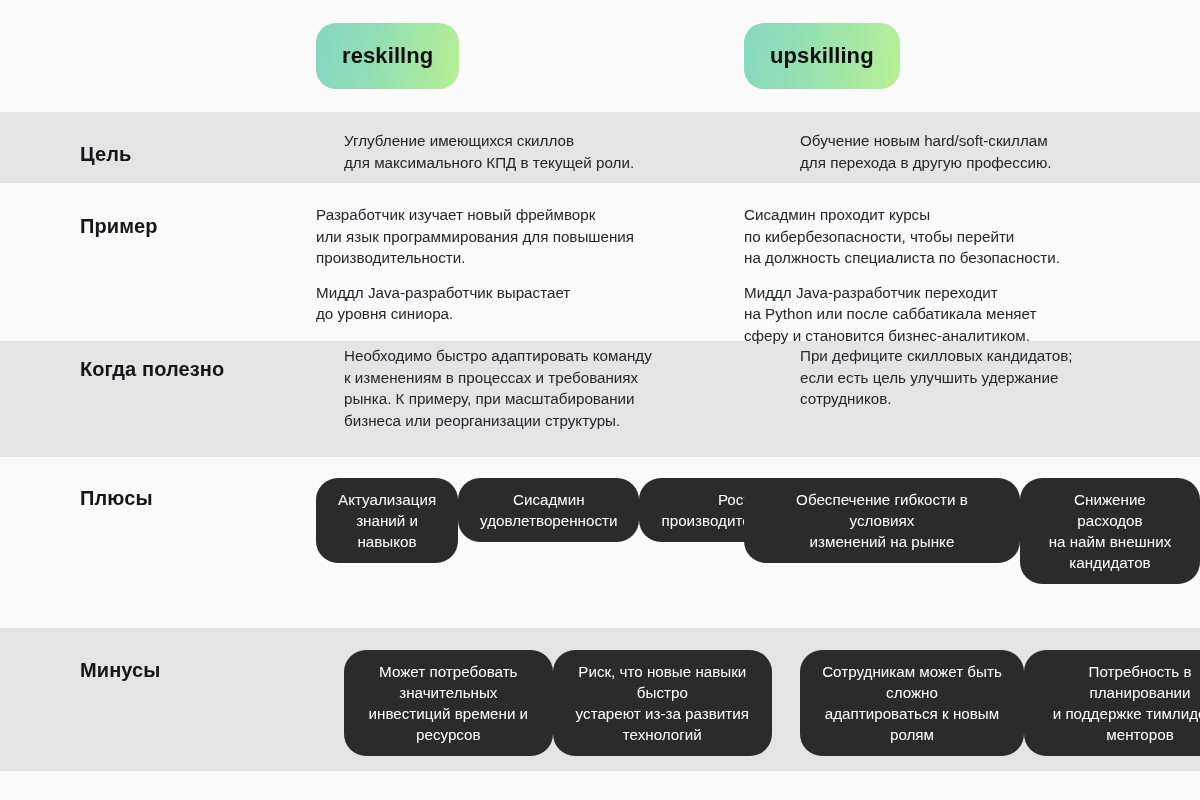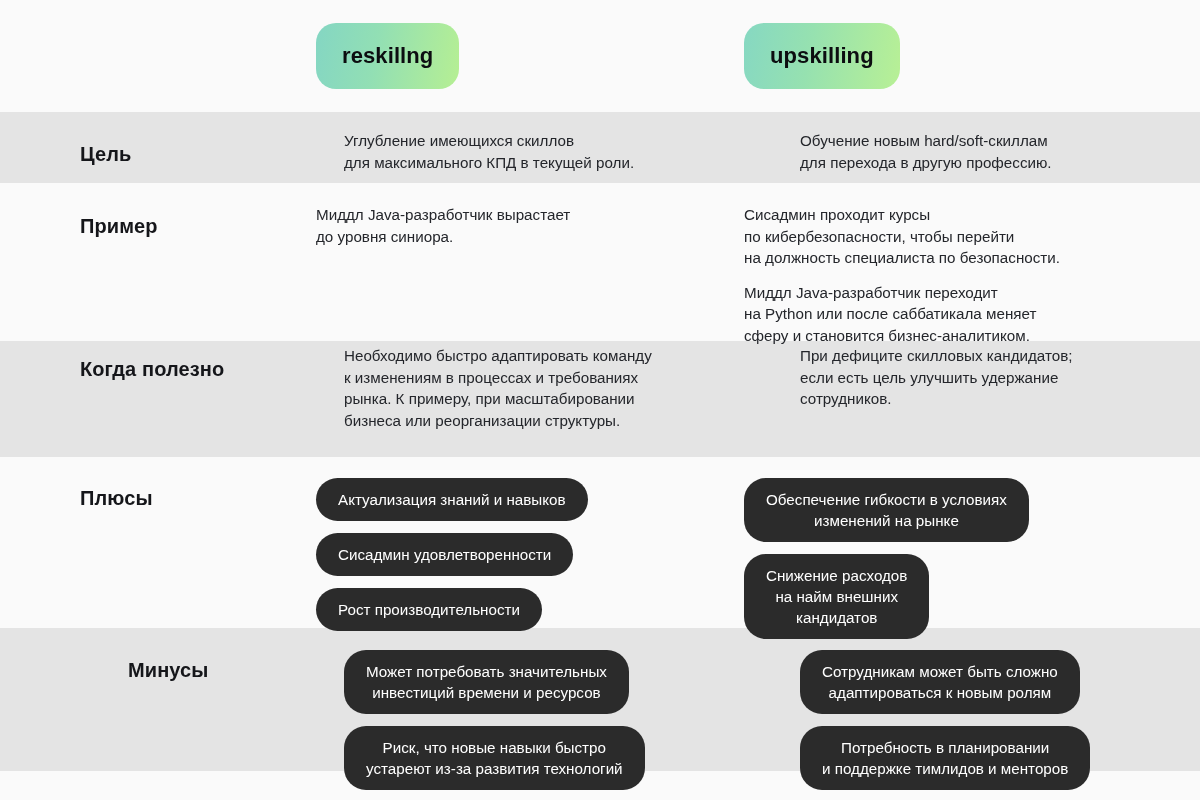--- a/index.html
+++ b/index.html
@@ -81,24 +81,24 @@
   .r-goal   { height: 71px;  padding-top: 18px; }
   .r-exam   { height: 158px; padding-top: 21px; }
   .r-when   { height: 116px; padding-top: 4px; }
   .r-plus   { height: 171px; padding-top: 21px; }
   .r-minus  { height: 143px; padding-top: 22px; }
 
   .r-goal  .row-label { padding-top: 12px; }
   .r-exam  .row-label { padding-top: 10px; }
   .r-when  .row-label { padding-top: 12px; }
   .r-plus  .row-label { padding-top: 8px; }
-  .r-minus .row-label { padding-top: 8px; margin-left: 48px; }
-
-  
-  .pill-stack { display: flex; flex-direction: column; align-items: flex-start; }
+  .r-minus .row-label { padding-top: 8px; }
+
+  
+  .pill-stack { display: flex; align-items: flex-start; }
 
   .pill {
     display: inline-block;
     background: #2b2b2b;
     color: #ffffff;
     border-radius: 22px;
     padding: 11px 22px;
     font-size: 15.2px;
     line-height: 21px;
     margin-bottom: 12px;
@@ -135,20 +135,23 @@
       <p style="white-space:pre-line">Обучение новым hard/soft-скиллам
 для перехода в другую профессию.</p>
     </div>
   </div>
 
   <div class="row plain r-exam">
     <div class="label-col">
       <div class="row-label">Пример</div>
     </div>
     <div class="col-a cell">
+      <p style="white-space:pre-line">Разработчик изучает новый фреймворк
+или язык программирования для повышения
+производительности.</p>
       <p style="white-space:pre-line">Миддл Java-разработчик вырастает
 до уровня синиора.</p>
     </div>
     <div class="col-b cell">
       <p style="white-space:pre-line">Сисадмин проходит курсы
 по кибербезопасности, чтобы перейти
 на должность специалиста по безопасности.</p>
       <p style="white-space:pre-line">Миддл Java-разработчик переходит
 на Python или после саббатикала меняет
 сферу и становится бизнес-аналитиком.</p>

